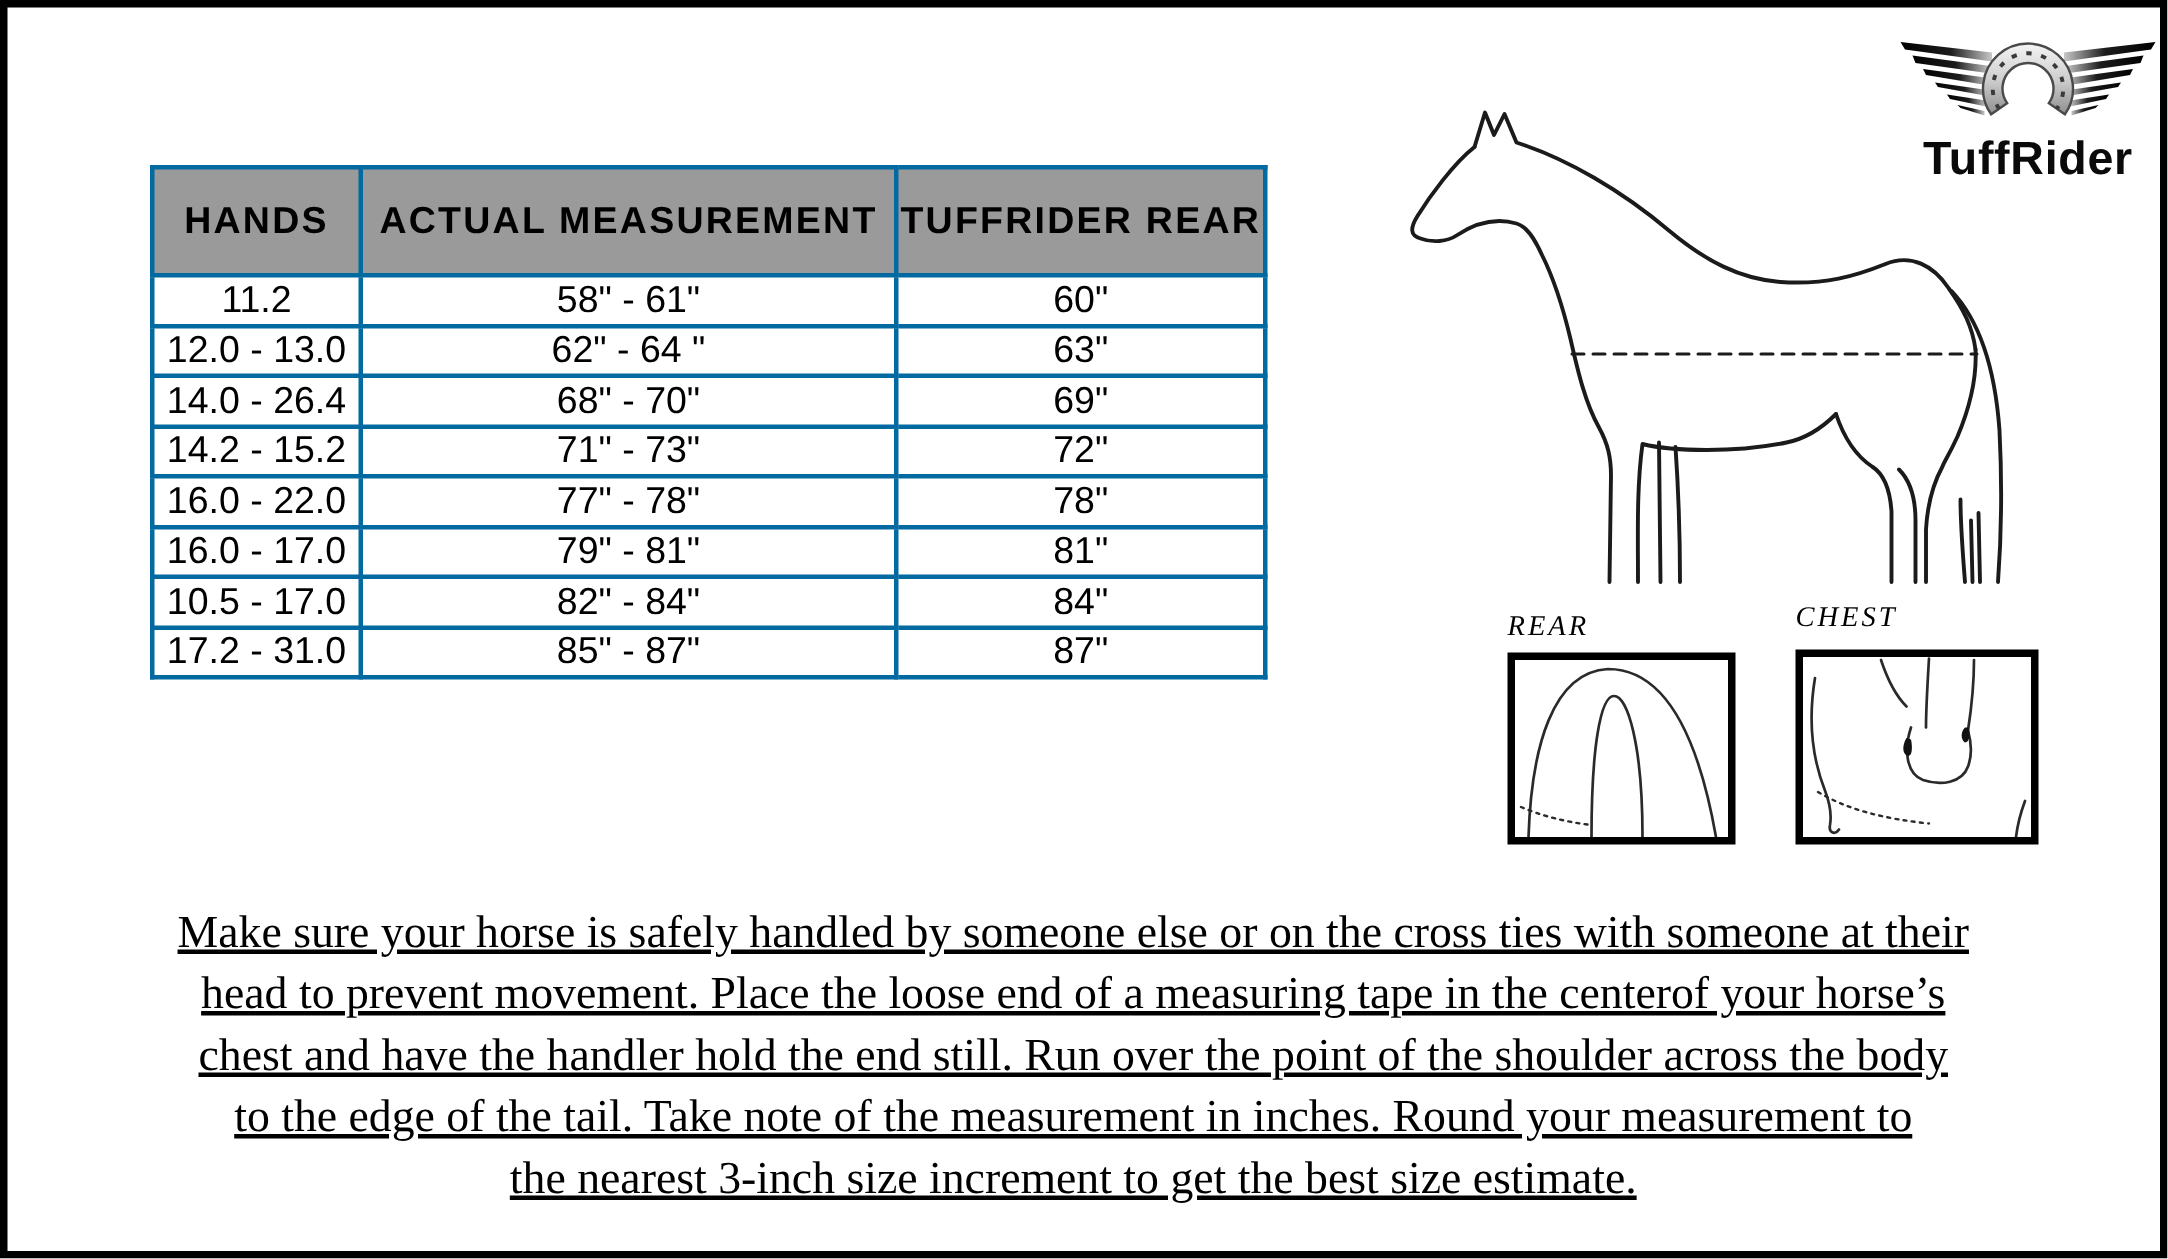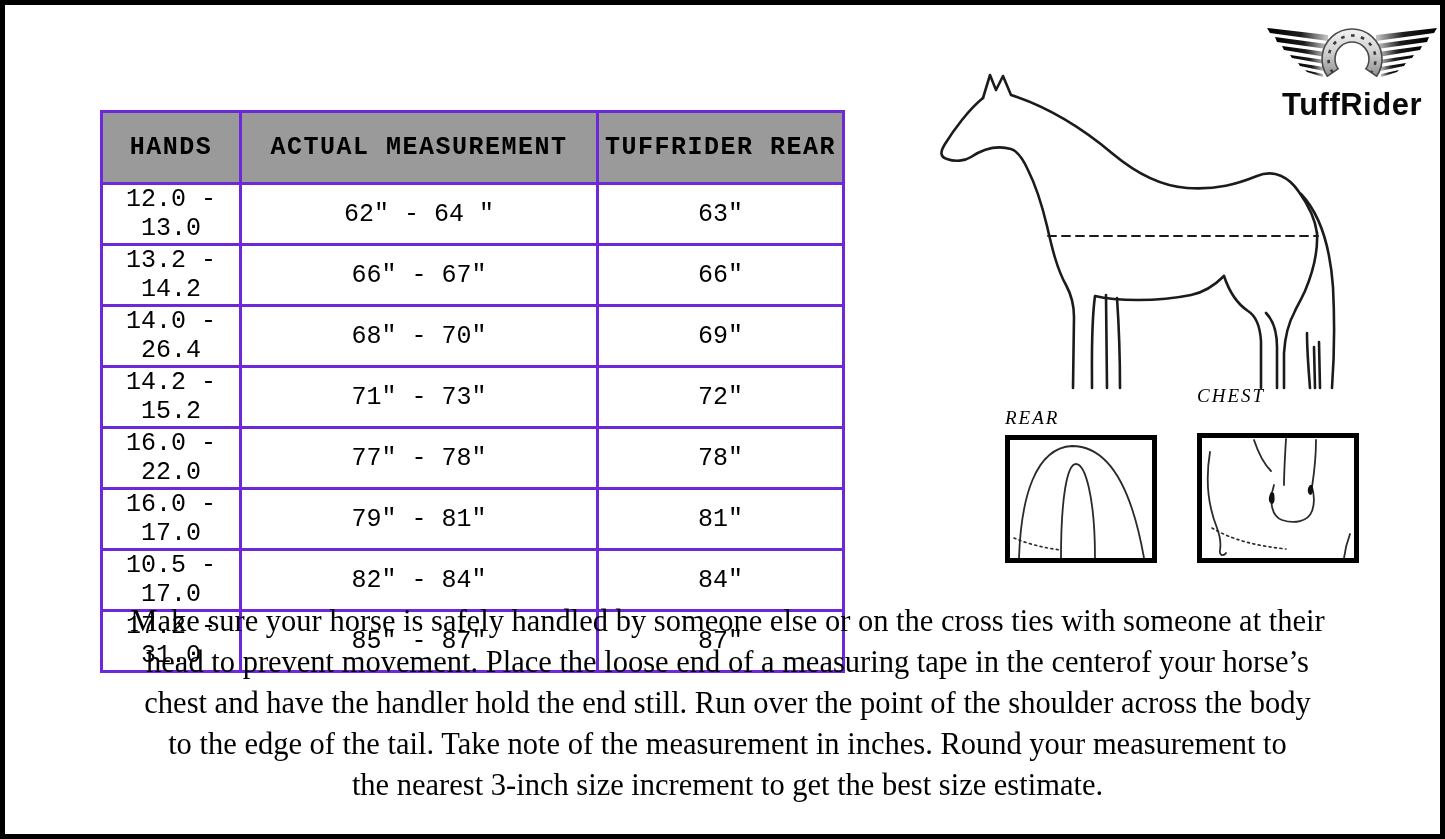--- a/index.html
+++ b/index.html
@@ -9,22 +9,22 @@
     border:5px solid #000; overflow:hidden;
     font-family:"Liberation Serif", serif; color:#000;
   }
 
   
   .size-table {
     position:absolute; left:95px; top:105px;
     border-collapse:collapse; table-layout:fixed;
   }
   .size-table th, .size-table td {
-    border:3px solid #6d28d9; text-align:center; padding:0;
-    font-family:Liberation Mono, monospace;
+    border:3px solid #0369a1; text-align:center; padding:0;
+    font-family:Liberation Sans, sans-serif;
   }
   .size-table th {
     background:#9a9a9a; font-weight:bold; font-size:25px;
     letter-spacing:1.5px; height:69px;
   }
   .size-table td { font-size:25px; height:30.5px; font-weight:normal; }
   .col-hands { width:139px; }
   .col-meas  { width:357px; }
   .col-size  { width:246px; }
 
@@ -37,30 +37,30 @@
     font-family:"Liberation Sans", sans-serif; font-weight:bold;
     font-size:31px; letter-spacing:0.5px; margin-top:2px; color:#0a0a0a;
   }
 
   
   .inset-label {
     position:absolute; font-style:italic;
     font-size:19px; letter-spacing:2px; font-family:"Liberation Serif", serif;
   }
   .rear-label  { left:1000px; top:402px; width:150px; }
-  .chest-label { left:1192px; top:380px; width:160px; }
+  .chest-label { left:1192px; top:396px; width:160px; }
   .inset-box { position:absolute; border:5px solid #000; background:#fff; box-sizing:border-box; }
   .rear-box  { left:1000px; top:430px; width:152px; height:128px; }
   .chest-box { left:1192px; top:428px; width:162px; height:130px; }
 
   
   .instructions {
-    position:absolute; left:20px; top:596px; width:1405px;
+    position:absolute; left:8px; top:596px; width:1405px;
     text-align:center; font-size:30.5px; line-height:41px;
-    white-space:pre-line; font-family:"Liberation Serif", serif;
+    white-space:pre-line; font-family:"Liberation Serif", serif;text-decoration:underline;
   }
 </style>
 </head>
 <body>
 
 <div class="page">
 
   <table class="size-table">
     <colgroup>
         <col class="col-hands">
@@ -69,28 +69,28 @@
       </colgroup>
     <thead>
       <tr>
         <th>HANDS</th>
         <th>ACTUAL MEASUREMENT</th>
         <th>TUFFRIDER REAR</th>
       </tr>
     </thead>
     <tbody>
       <tr>
+        <td>11.2</td>
+        <td>58" - 61"</td>
+        <td>60"</td>
+      </tr>
+      <tr>
         <td>12.0 - 13.0</td>
         <td>62" - 64 "</td>
         <td>63"</td>
-      </tr>
-      <tr>
-        <td>13.2 - 14.2</td>
-        <td>66" - 67"</td>
-        <td>66"</td>
       </tr>
       <tr>
         <td>14.0 - 26.4</td>
         <td>68" - 70"</td>
         <td>69"</td>
       </tr>
       <tr>
         <td>14.2 - 15.2</td>
         <td>71" - 73"</td>
         <td>72"</td>

